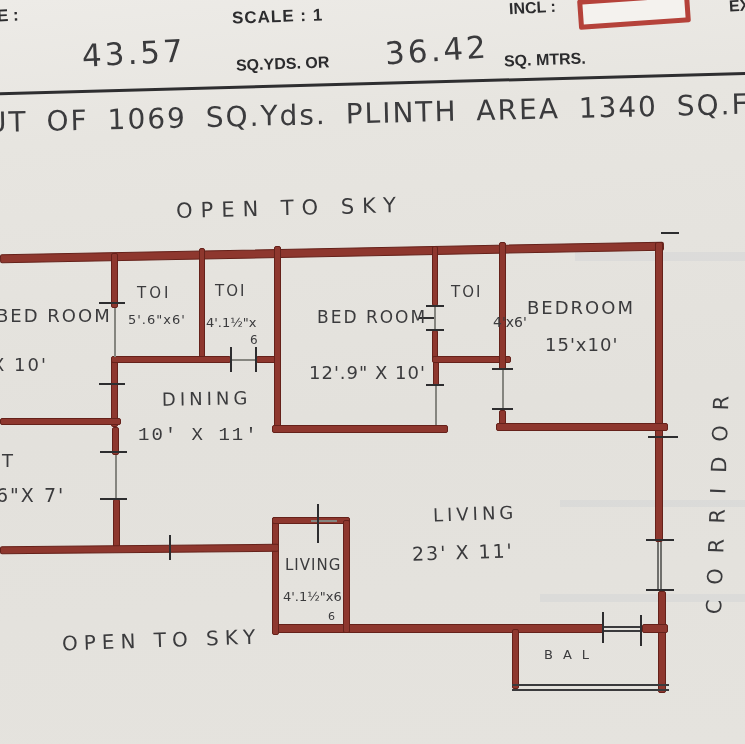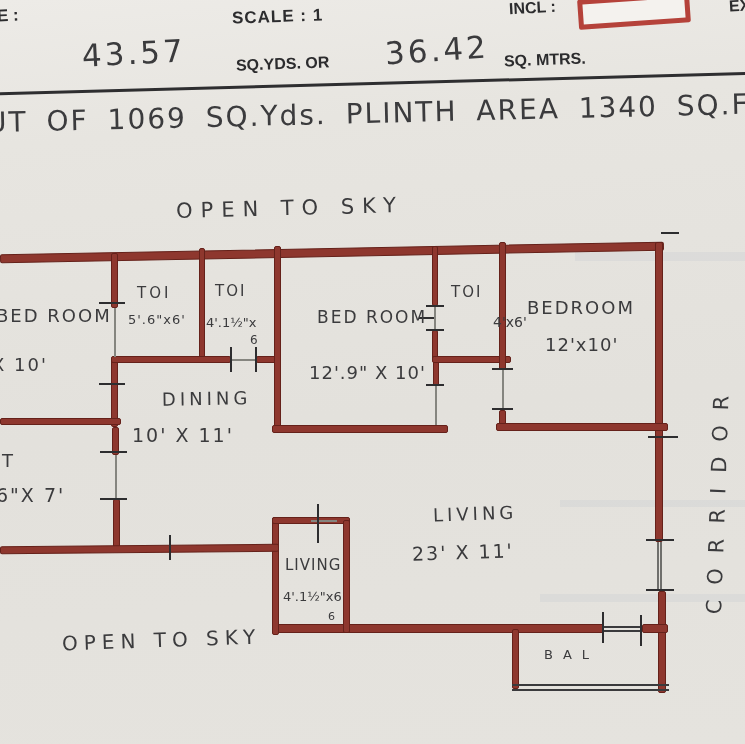--- a/index.html
+++ b/index.html
@@ -120,33 +120,33 @@
   <span class="hw" style="left:-8px;top:356px;font-size:18px;letter-spacing:2px;">X 10'</span>
 
   <span class="hw" style="left:137px;top:286px;font-size:15px;letter-spacing:3px;">TOI</span>
   <span class="hw" style="left:128px;top:313px;font-size:13px;letter-spacing:1px;">5'.6"x6'</span>
 
   <span class="hw" style="left:215px;top:284px;font-size:15px;letter-spacing:2px;">TOI</span>
   <span class="hw" style="left:206px;top:316px;font-size:13px;">4'.1½"x</span>
   <span class="hw" style="left:250px;top:334px;font-size:12px;">6</span>
 
   <span class="hw" style="left:162px;top:390px;font-size:18px;letter-spacing:4px;transform:rotate(-1deg);">DINING</span>
-  <span class="hw" style="left:132px;top:426px;font-size:19px;letter-spacing:2px;">10' X 11'</span>
+  <span class="hw" style="left:138px;top:426px;font-size:19px;letter-spacing:2px;font-family:Liberation Mono, monospace;">10' X 11'</span>
 
   <span class="hw" style="left:2px;top:452px;font-size:18px;">T</span>
   <span class="hw" style="left:-4px;top:486px;font-size:19px;letter-spacing:2px;">6"X 7'</span>
 
   <span class="hw" style="left:317px;top:309px;font-size:17px;letter-spacing:2px;">BED ROOM</span>
   <span class="hw" style="left:309px;top:364px;font-size:18px;letter-spacing:1px;">12'.9" X 10'</span>
 
   <span class="hw" style="left:451px;top:285px;font-size:15px;letter-spacing:2px;">TOI</span>
   <span class="hw" style="left:453px;top:315px;font-size:14px;margin-left:40px;">4'x6'</span>
 
   <span class="hw" style="left:527px;top:299px;font-size:18px;letter-spacing:2px;">BEDROOM</span>
-  <span class="hw" style="left:545px;top:336px;font-size:18px;letter-spacing:1px;">12'x10'</span>
+  <span class="hw" style="left:545px;top:336px;font-size:18px;letter-spacing:1px;">15'x10'</span>
 
   <span class="hw" style="left:433px;top:505px;font-size:18px;letter-spacing:4px;transform:rotate(-2deg);">LIVING</span>
   <span class="hw" style="left:412px;top:543px;font-size:19px;letter-spacing:2px;transform:rotate(-2deg);">23' X 11'</span>
 
   <span class="hw" style="left:285px;top:558px;font-size:15px;letter-spacing:1px;">LIVING</span>
   <span class="hw" style="left:283px;top:590px;font-size:13px;">4'.1½"x6</span>
   <span class="hw" style="left:328px;top:611px;font-size:11px;">6</span>
 
   <span class="hw" style="left:544px;top:648px;font-size:13px;letter-spacing:10px;">BAL</span>
 

